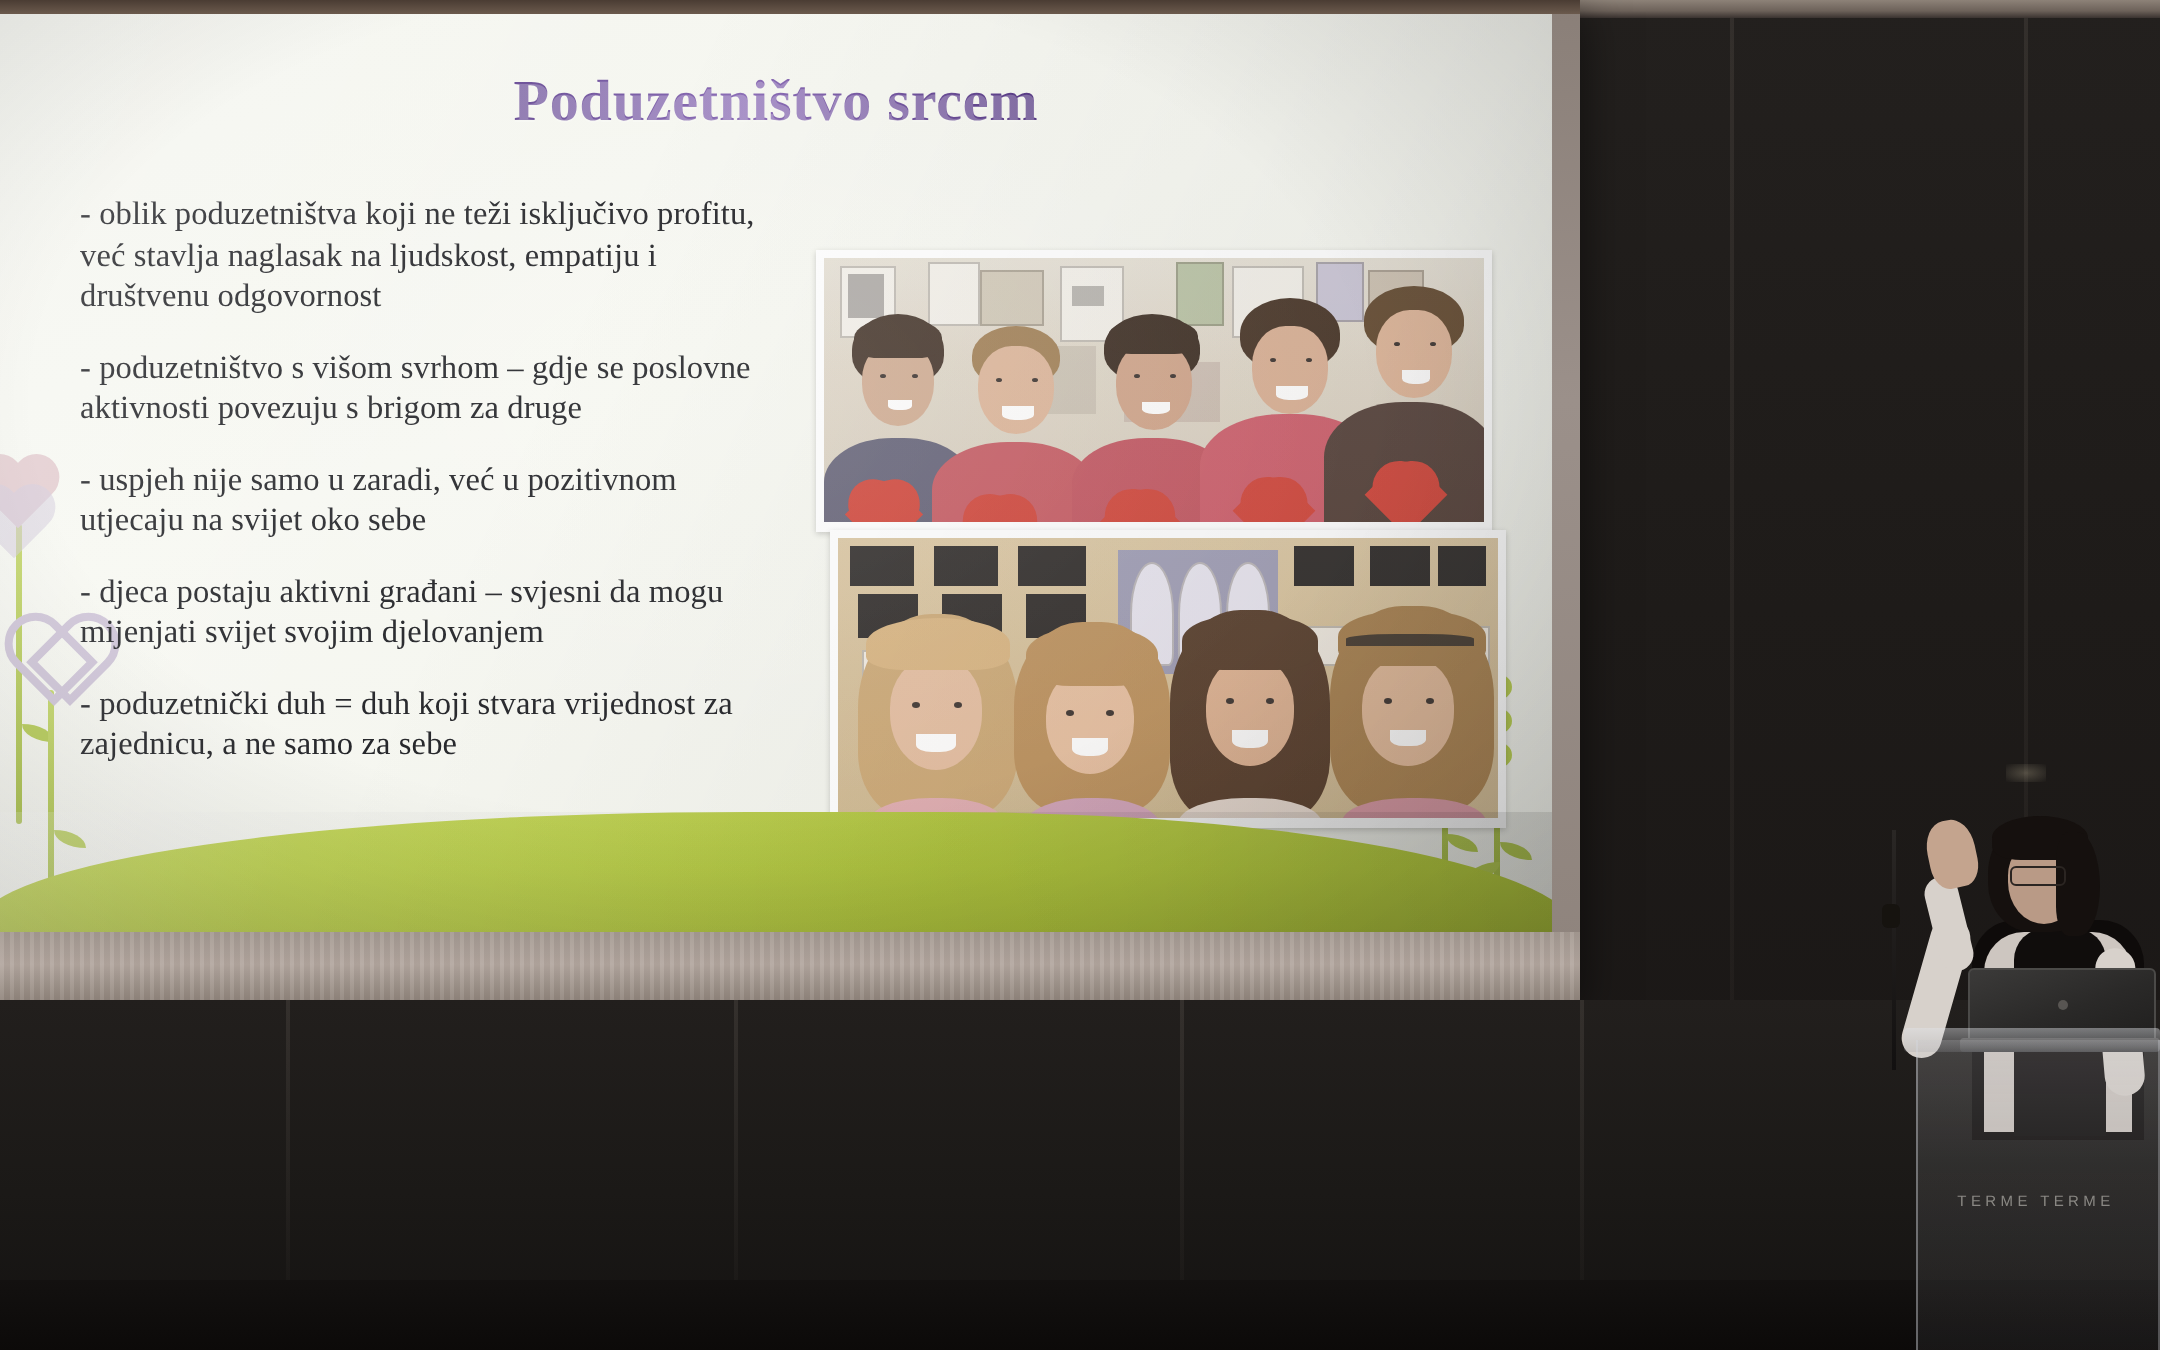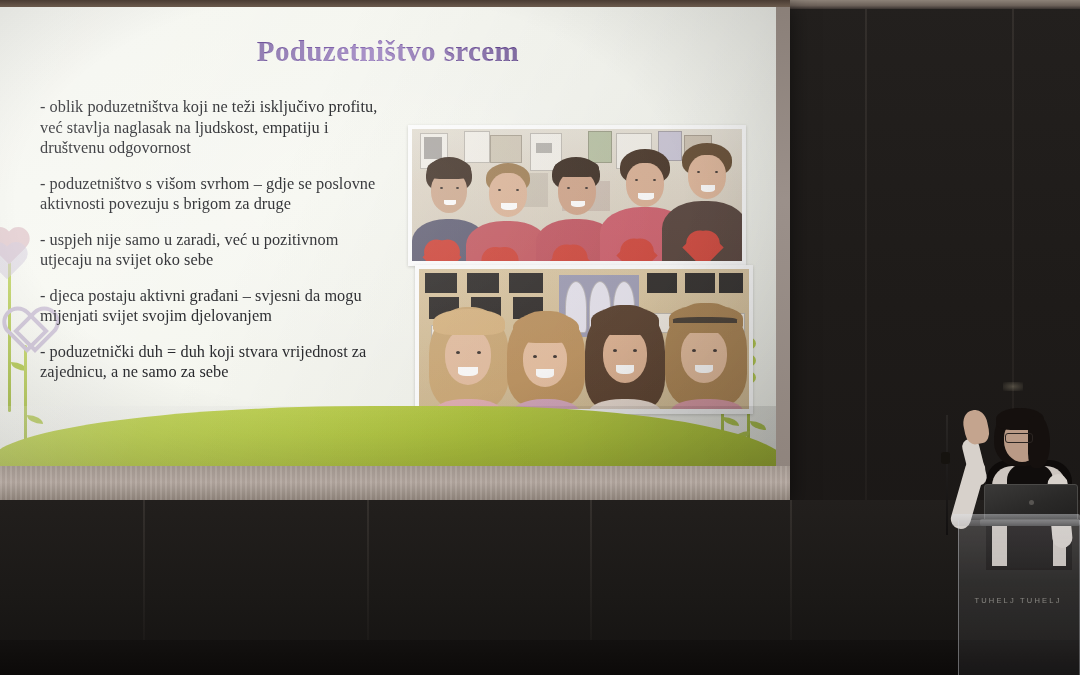--- a/index.html
+++ b/index.html
@@ -393,15 +393,15 @@
   <div class="laptop">
     <div class="lid">
         <div class="lid-dot"></div>
       </div>
     <div class="lap-base"></div>
   </div>
   <div class="lectern-top"></div>
   <div class="lectern">
     
   </div>
-  <div class="lect-name">TUHELJ TUHELJ</div>
+  <div class="lect-name">TERME TERME</div>
 
 </div>
 
 </body></html>

